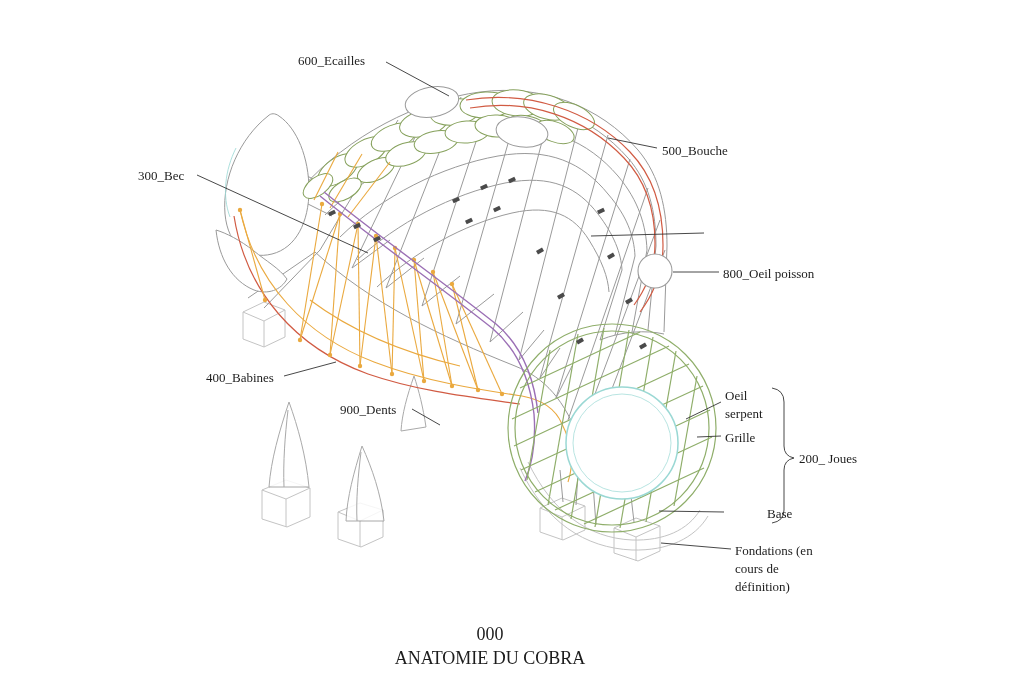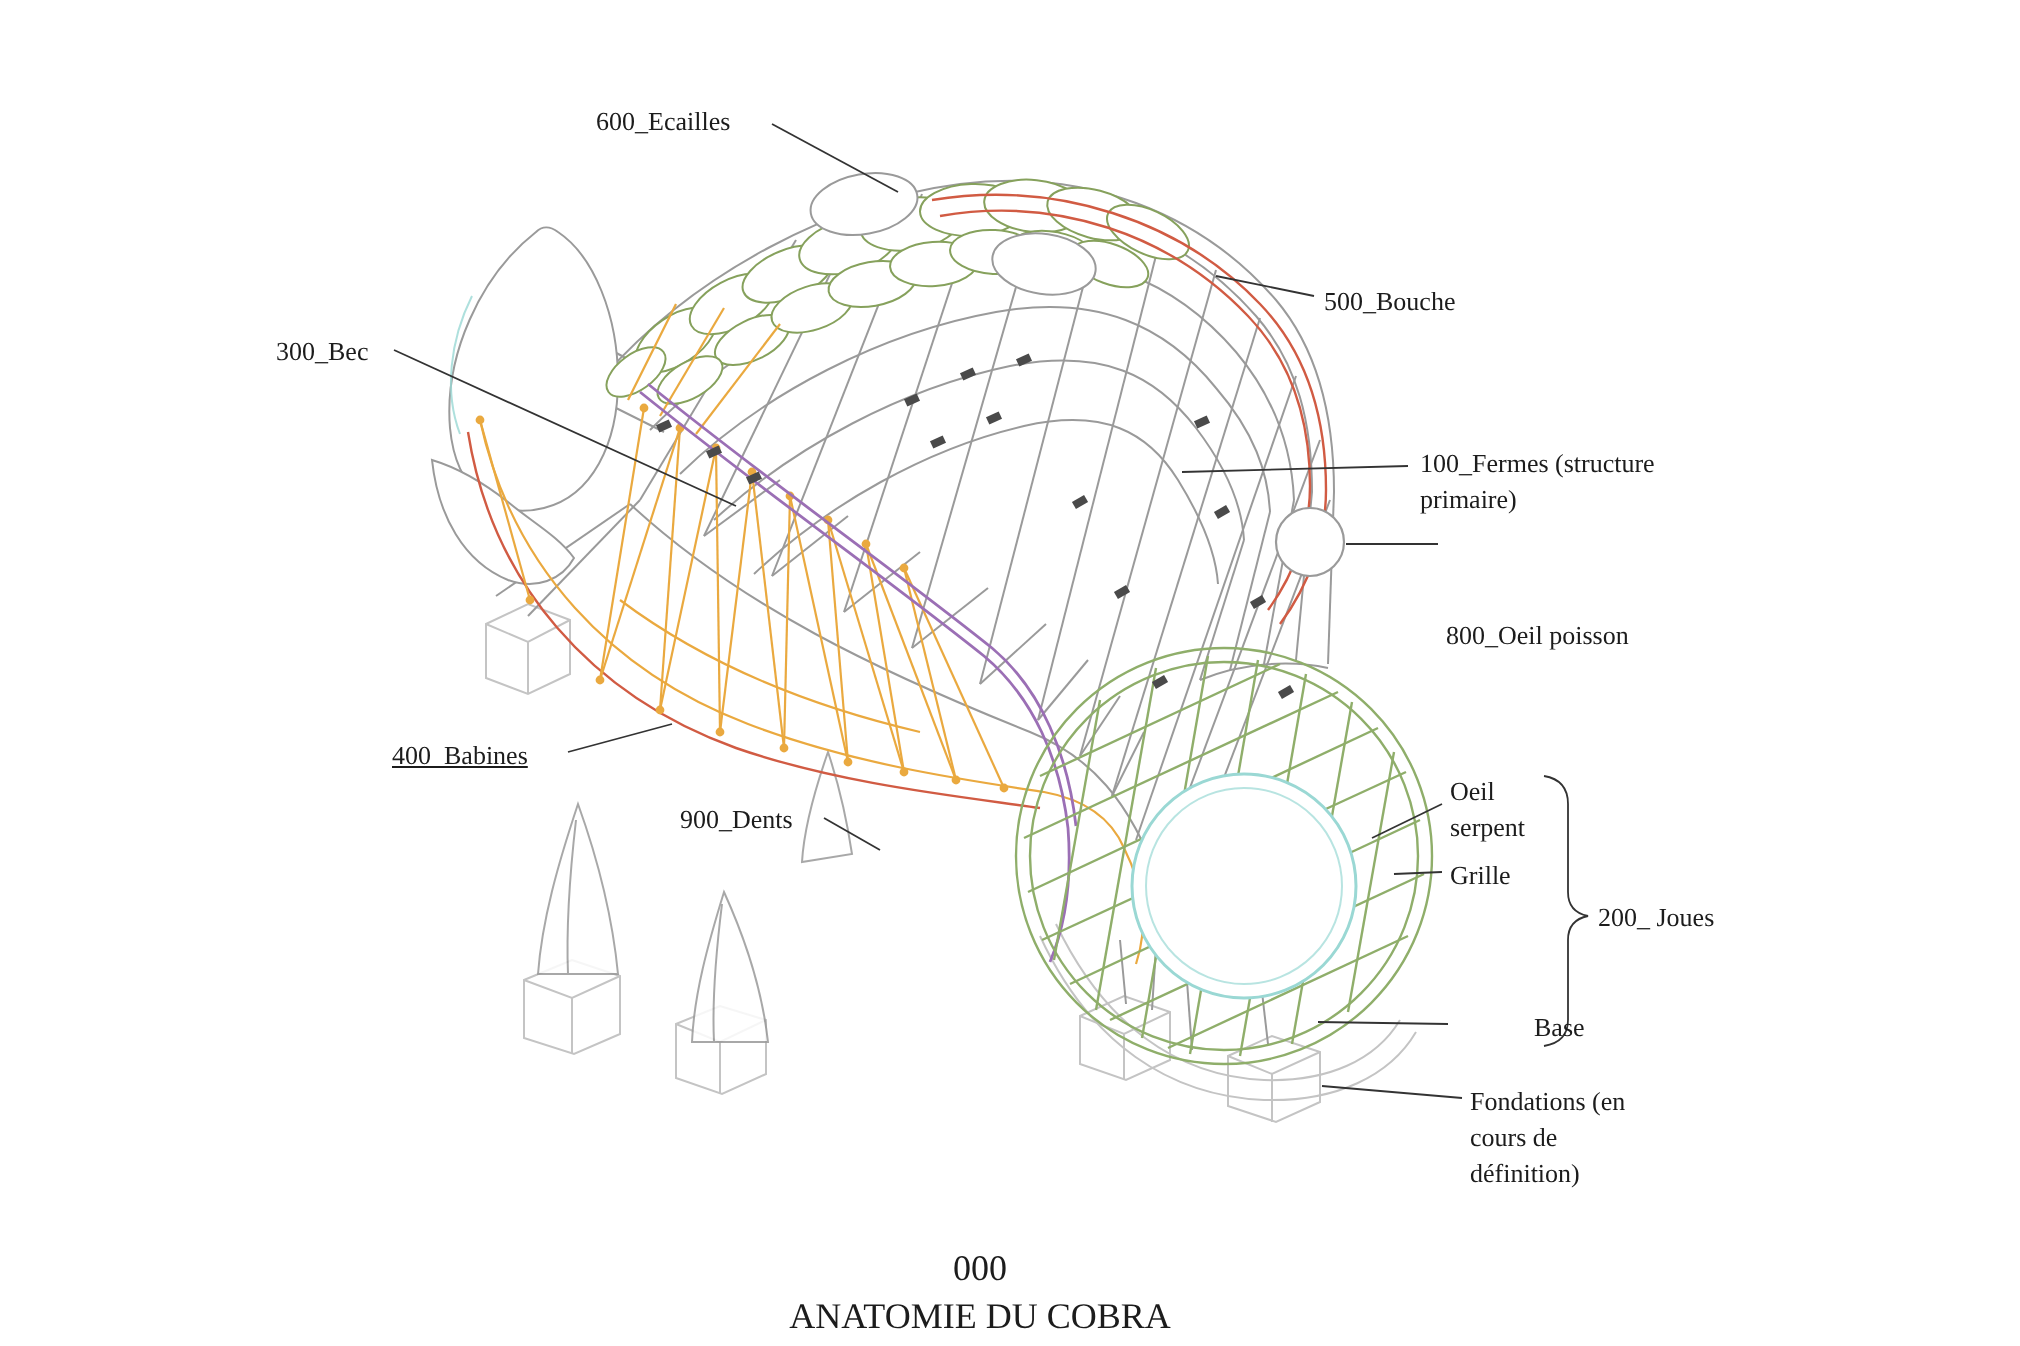--- a/index.html
+++ b/index.html
@@ -229,23 +229,22 @@
     <line x1="721" y1="436" x2="697" y2="437"></line>
     <line x1="724" y1="512" x2="659" y2="511"></line>
     <line x1="731" y1="549" x2="661" y2="543"></line>
     <path d="M772,388 Q784,390 784,402 L784,446 Q784,456 794,458 Q784,460 784,470 L784,510 Q784,521 772,523"></path>
   </g>
 </svg>
 
 <div class="lbl" style="left:298px;top:52px;">600_Ecailles</div>
 <div class="lbl" style="left:662px;top:142px;">500_Bouche</div>
 <div class="lbl" style="left:138px;top:167px;">300_Bec</div>
-<div class="lbl wrap" style="left:710px;top:223px;width:160px;">100_Fermes (structure primaire)</div>
-<div class="lbl" style="left:723px;top:265px;margin-top:44px;">800_Oeil poisson</div>
-<div class="lbl" style="left:196px;top:369px;text-decoration:underline;">400_Babines</div>
+<div class="lbl" style="left:723px;top:265px;">800_Oeil poisson</div>
+<div class="lbl" style="left:206px;top:369px;">400_Babines</div>
 <div class="lbl" style="left:340px;top:401px;">900_Dents</div>
 <div class="lbl wrap" style="left:725px;top:387px;width:58px;">Oeil serpent</div>
 <div class="lbl" style="left:725px;top:429px;">Grille</div>
 <div class="lbl" style="left:799px;top:450px;">200_ Joues</div>
 <div class="lbl" style="left:767px;top:505px;">Base</div>
 <div class="lbl wrap" style="left:735px;top:542px;width:90px;">Fondations (en cours de définition)</div>
 
 <div class="title-block">
   <div>000</div>
   <div>ANATOMIE DU COBRA</div>

